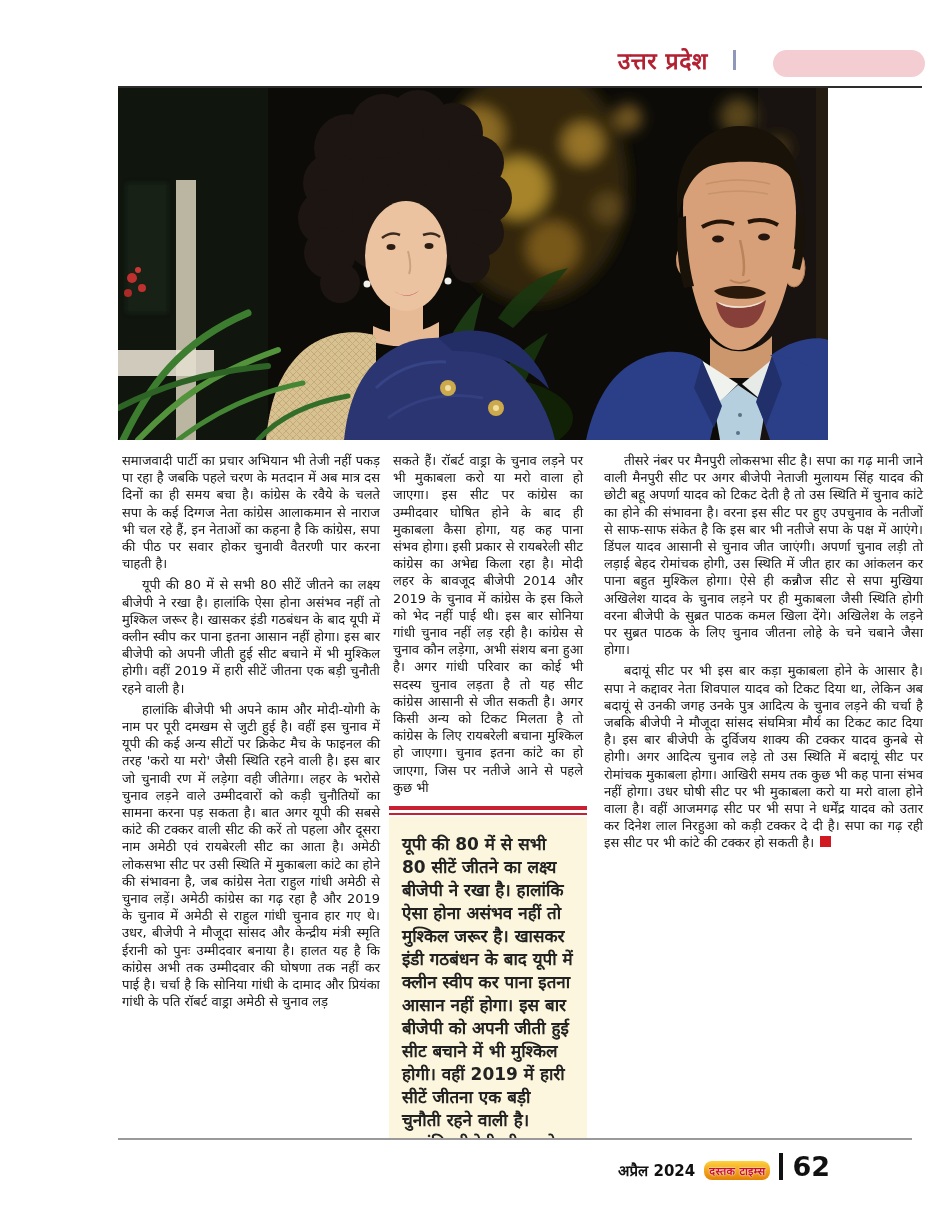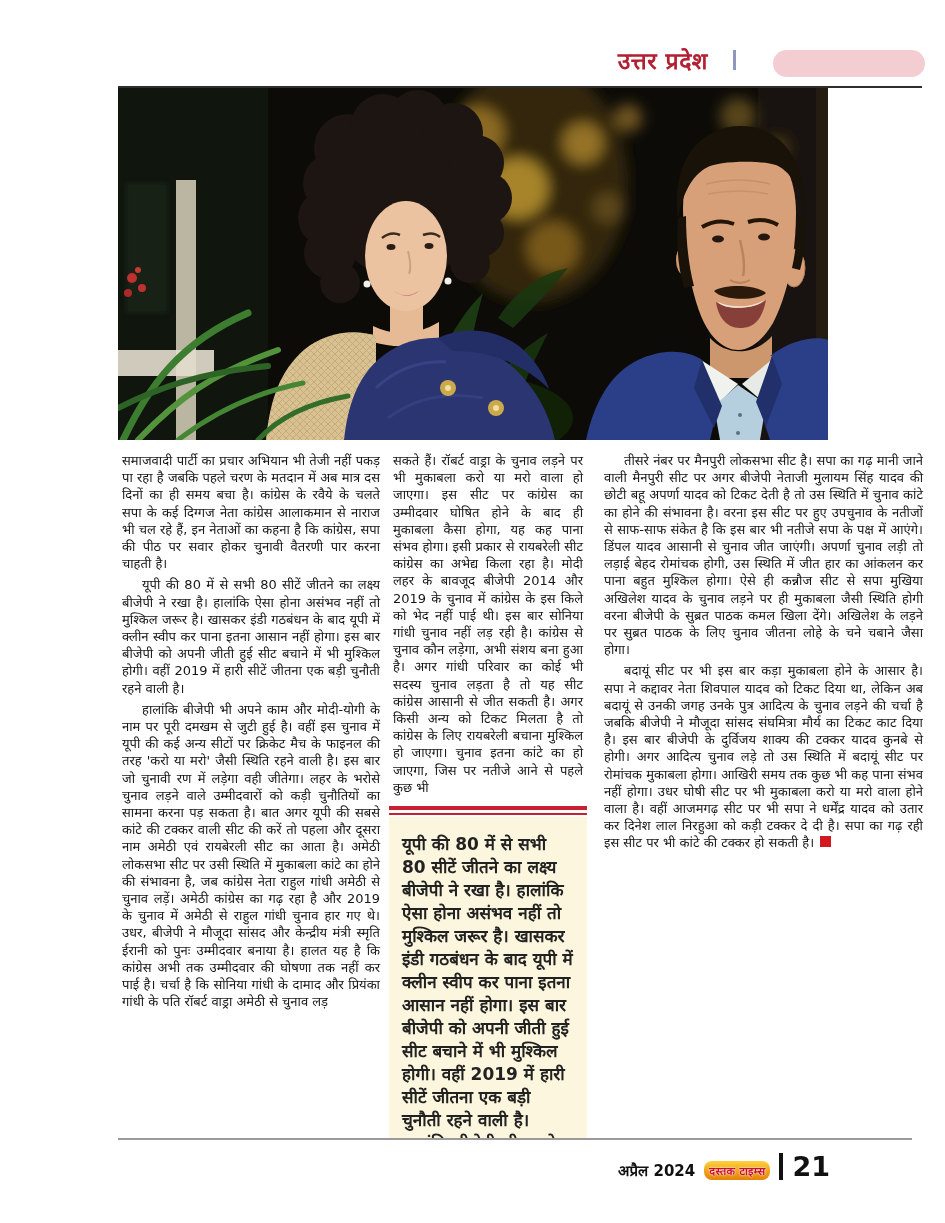--- a/index.html
+++ b/index.html
@@ -246,16 +246,16 @@
       <p class="indent"><span>बदायूं सीट पर भी इस बार कड़ा मुकाबला होने के आसार है। सपा ने कद्दावर नेता शिवपाल यादव को टिकट दिया था, लेकिन अब बदायूं से उनकी जगह उनके पुत्र आदित्य के चुनाव लड़ने की चर्चा है जबकि बीजेपी ने मौजूदा सांसद संघमित्रा मौर्य का टिकट काट दिया है। इस बार बीजेपी के दुर्विजय शाक्य की टक्कर यादव कुनबे से होगी। अगर आदित्य चुनाव लड़े तो उस स्थिति में बदायूं सीट पर रोमांचक मुकाबला होगा। आखिरी समय तक कुछ भी कह पाना संभव नहीं होगा। उधर घोषी सीट पर भी मुकाबला करो या मरो वाला होने वाला है। वहीं आजमगढ़ सीट पर भी सपा ने धर्मेंद्र यादव को उतार कर दिनेश लाल निरहुआ को कड़ी टक्कर दे दी है। सपा का गढ़ रही इस सीट पर भी कांटे की टक्कर हो सकती है।</span><span class="end-marker"></span></p>
     </div>
 
   </div>
 
   <div class="footer-rule"></div>
   <div class="footer-row">
     <span class="footer-date">अप्रैल 2024</span>
     <span class="magazine-logo">दस्तक टाइम्स</span>
     <span class="footer-bar"></span>
-    <span class="page-number">21</span>
+    <span class="page-number">62</span>
   </div>
 
 </div>
 
 </body></html>

